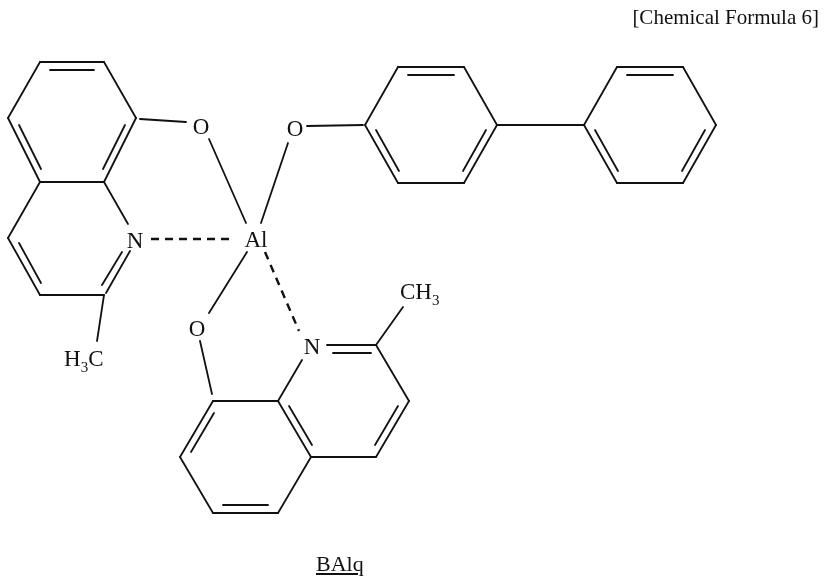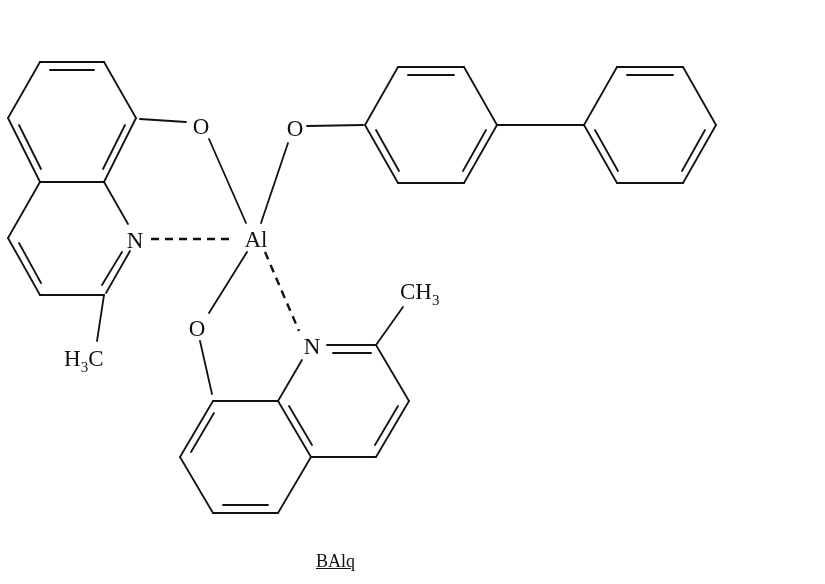--- a/index.html
+++ b/index.html
@@ -25,33 +25,34 @@
     top: 5px;
     right: 6px;
     font-size: 21px;
     color: #111111;
     white-space: nowrap;
   }
   #molecule-caption {
     position: absolute;
     top: 551px;
     left: 316px;
-    font-size: 18px;
+    font-size: 22px;
     color: #111111;
     white-space: nowrap;
     text-decoration: underline;
   }
   svg text {
     font-family: "Liberation Serif", "DejaVu Serif", serif;
   }
 </style>
 </head>
 <body>
 
 <div id="figure">
+  <div id="formula-tag">[Chemical Formula 6]</div>
 
   <svg id="structure-svg" width="825" height="584" viewBox="0 0 825 584">
       <line x1="104" y1="62" x2="136" y2="118" stroke="#111111" stroke-width="1.8" stroke-linecap="round"></line>
       <line x1="104" y1="182" x2="40" y2="182" stroke="#111111" stroke-width="1.8" stroke-linecap="round"></line>
       <line x1="8" y1="118" x2="40" y2="62" stroke="#111111" stroke-width="1.8" stroke-linecap="round"></line>
       <line x1="104" y1="182" x2="128" y2="224" stroke="#111111" stroke-width="1.8" stroke-linecap="round"></line>
       <line x1="104" y1="295" x2="40" y2="295" stroke="#111111" stroke-width="1.8" stroke-linecap="round"></line>
       <line x1="8" y1="238" x2="40" y2="182" stroke="#111111" stroke-width="1.8" stroke-linecap="round"></line>
       <line x1="104" y1="295" x2="97" y2="341" stroke="#111111" stroke-width="1.8" stroke-linecap="round"></line>
       <line x1="140" y1="119" x2="186" y2="122" stroke="#111111" stroke-width="1.8" stroke-linecap="round"></line>

